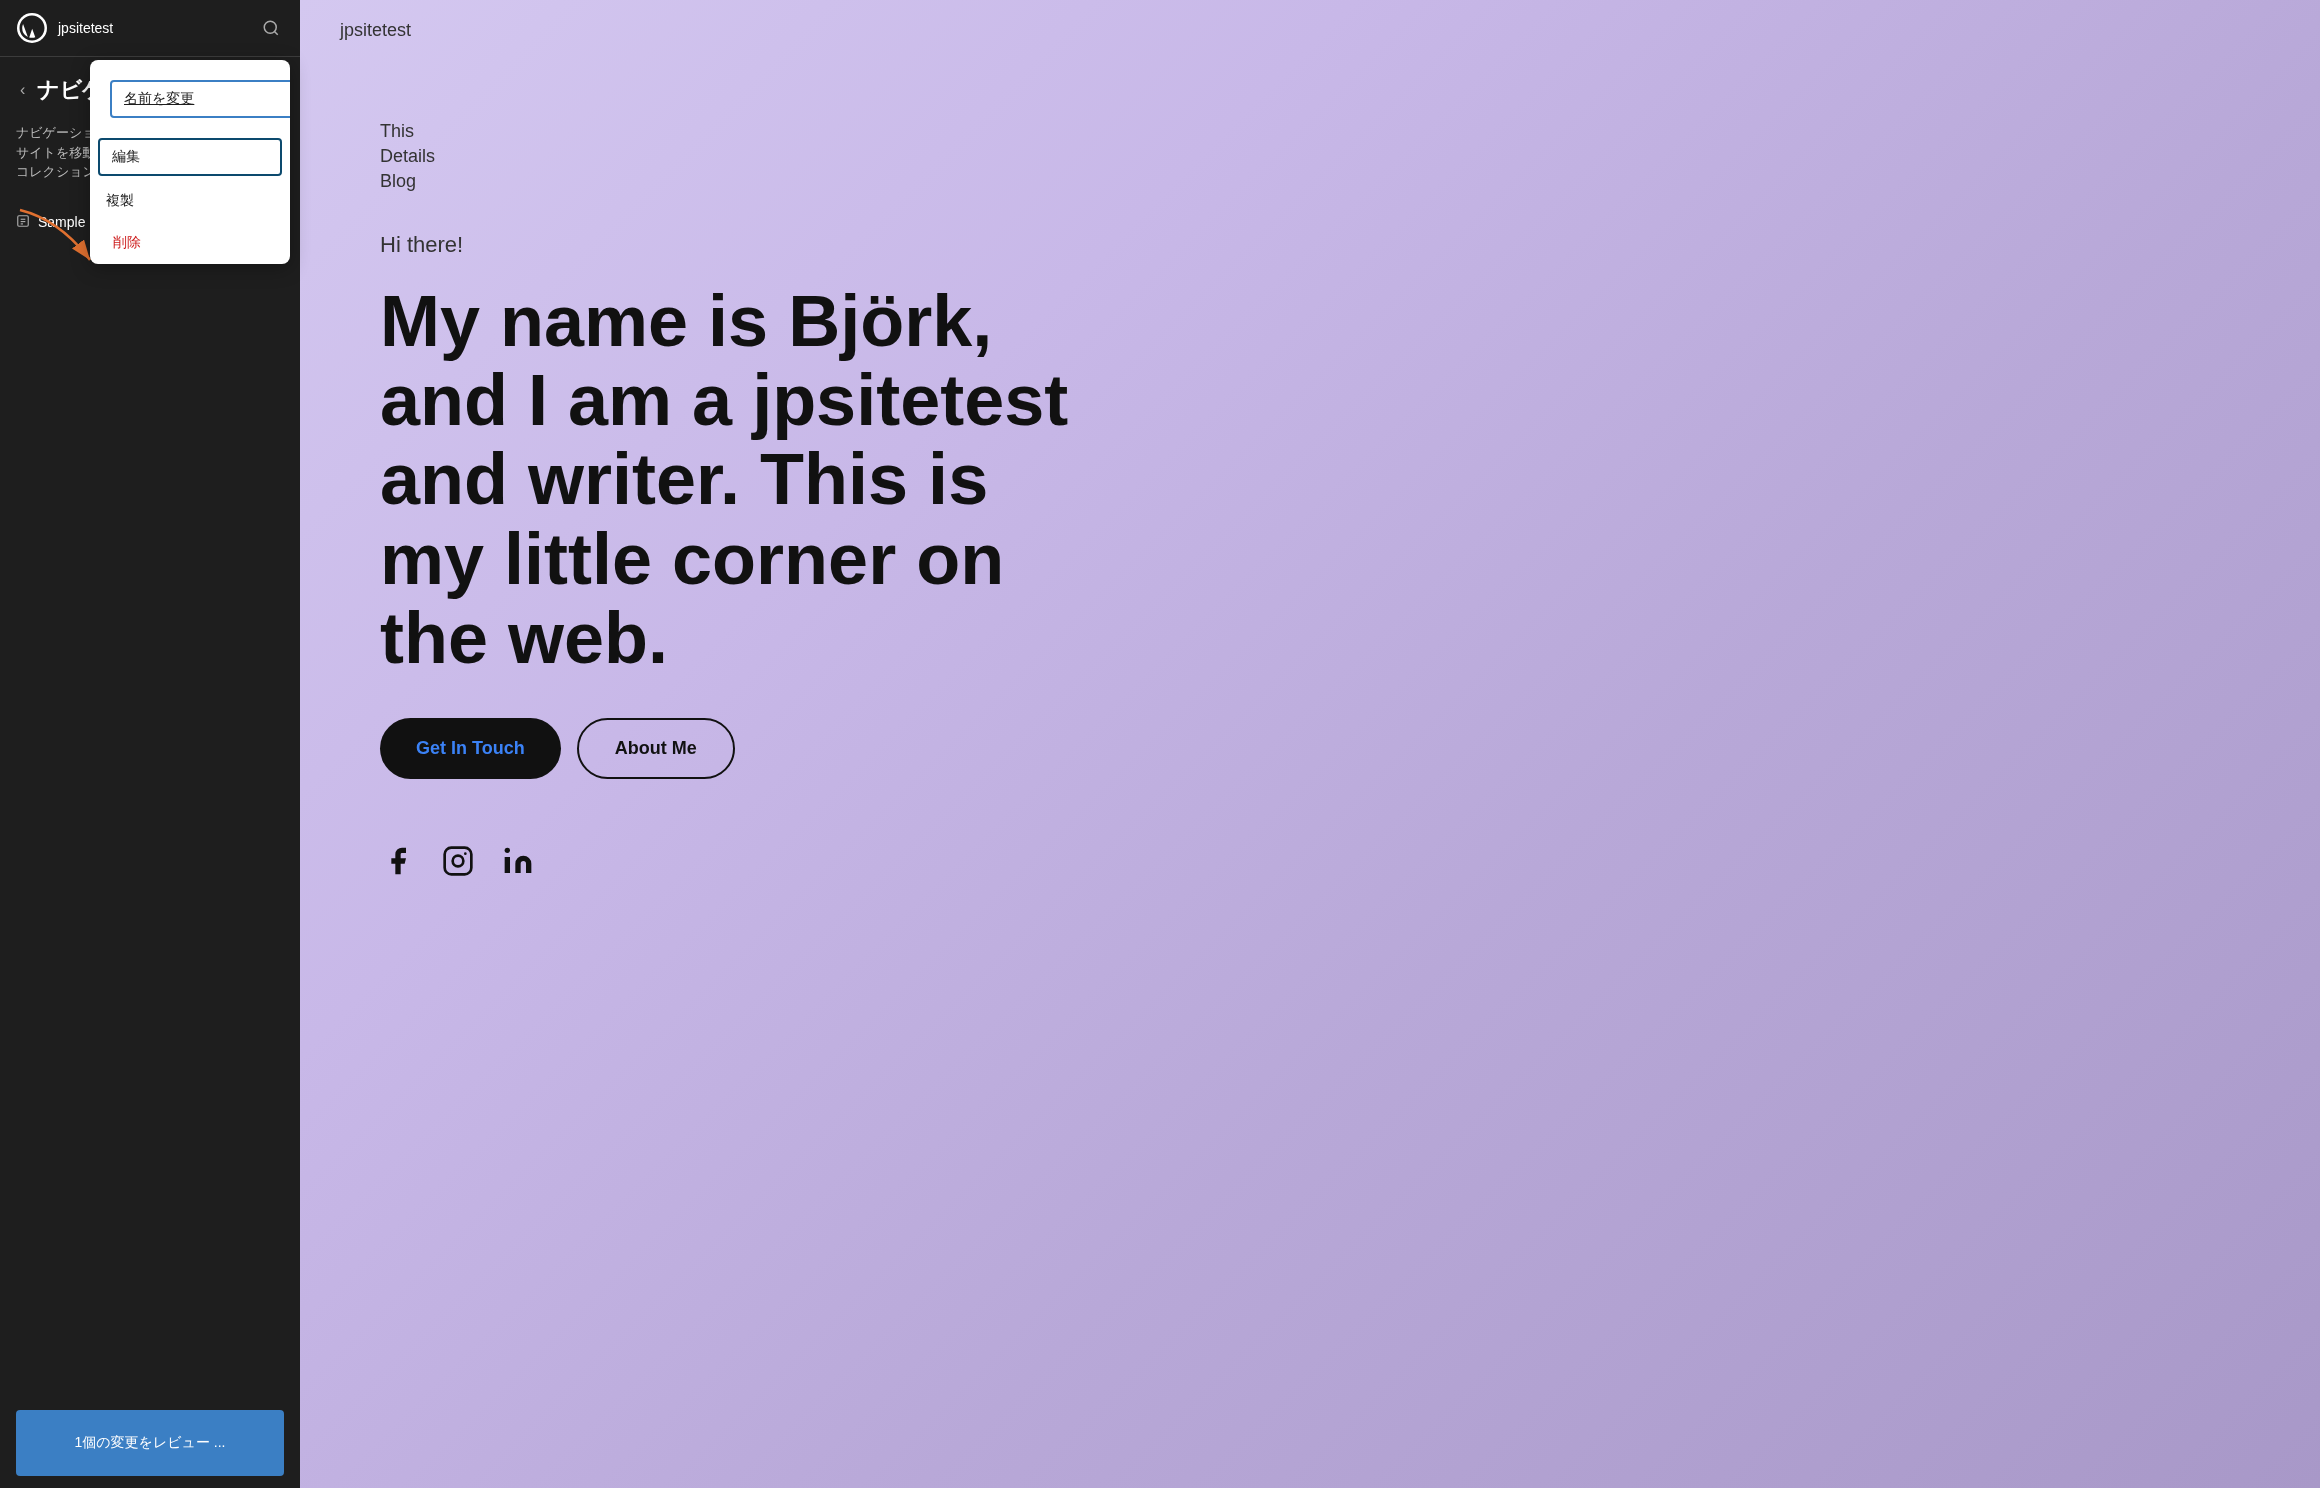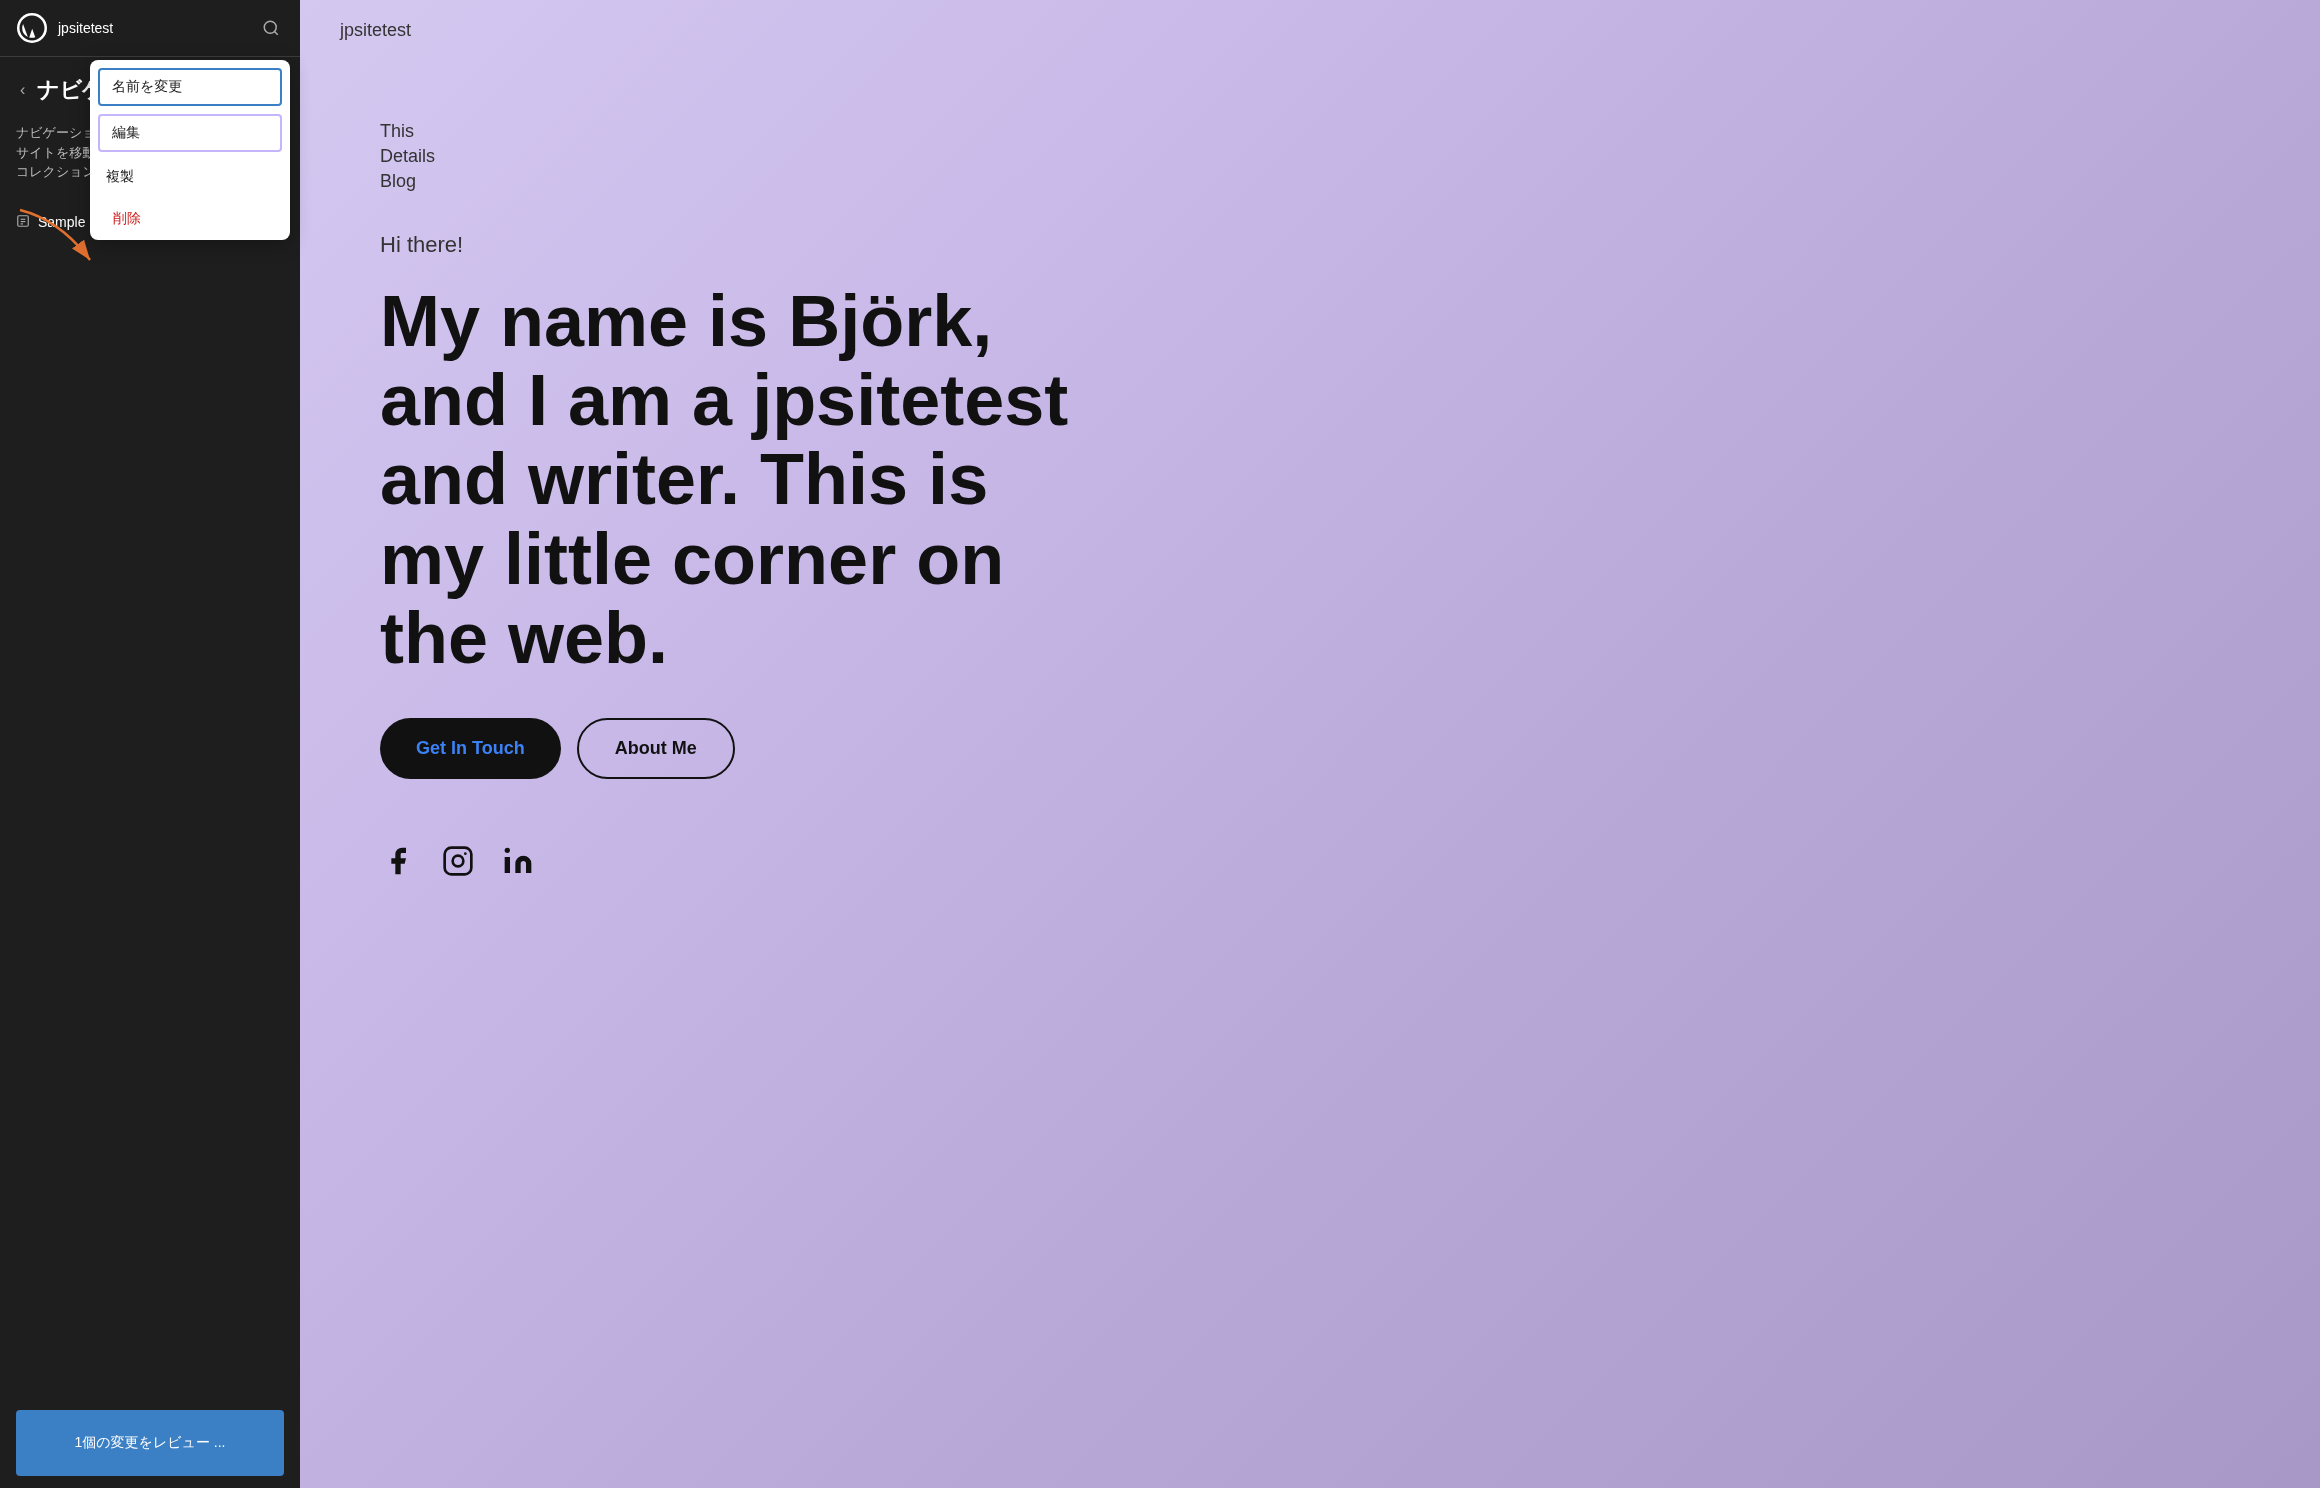--- a/index.html
+++ b/index.html
@@ -155,27 +155,28 @@
       display: block;
       width: 100%;
       background: none;
       border: none;
       text-align: left;
     }
 
     .dropdown-item-rename {
       border: 2px solid #3b7fc4;
       border-radius: 4px;
-      margin: 8px;
+      margin: 20px;
       width: calc(100% - 16px);
       padding: 8px 12px;
+      text-decoration: underline;
     }
 
     .dropdown-item-edit {
-      border: 2px solid #c4b5fd;
+      border: 2px solid #0c4a6e;
       border-radius: 4px;
       margin: 4px 8px;
       width: calc(100% - 16px);
       padding: 8px 12px;
     }
 
     .dropdown-item-delete {
       color: #cc1818;
       margin-left: 7px;
     }

